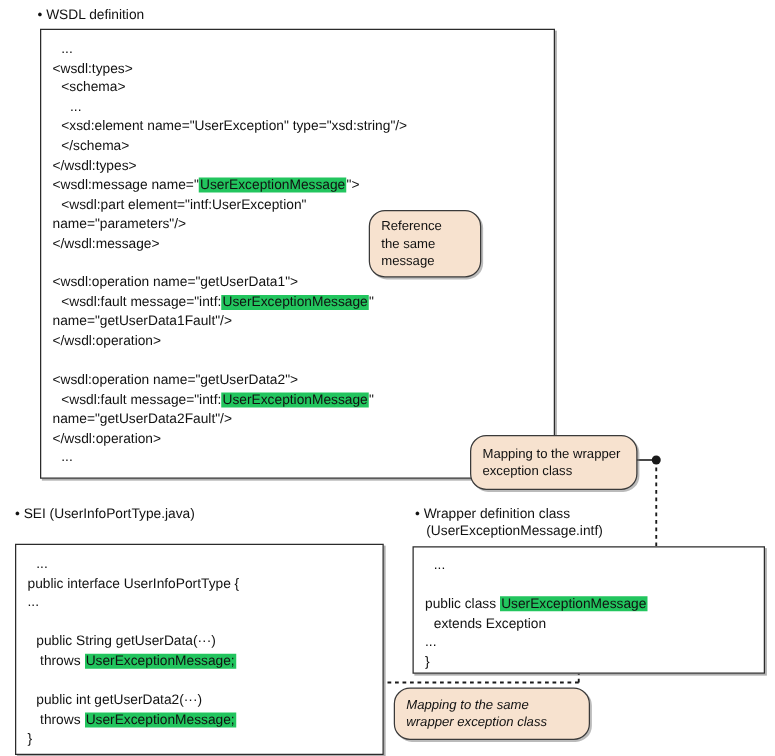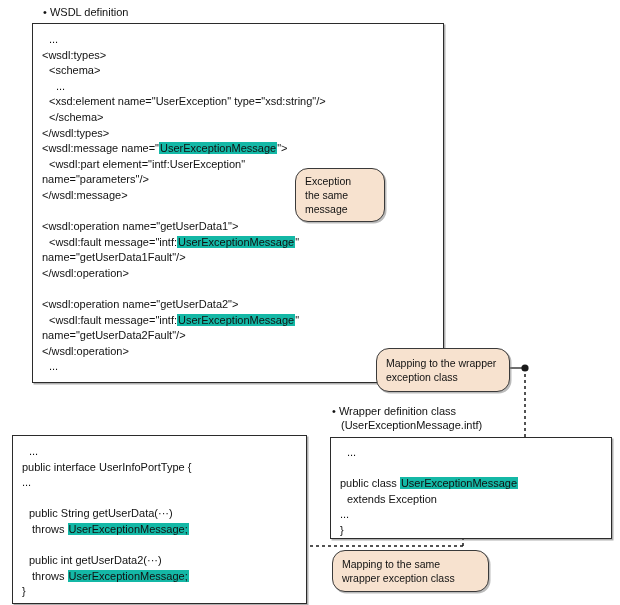--- a/index.html
+++ b/index.html
@@ -11,21 +11,21 @@
   
   .caption{position:absolute;font-size:11px;line-height:14px;color:#111;white-space:pre;}
 
   
   .panel{position:absolute;background:#fff;border:1.4px solid #2b2b2b;
          box-shadow:1.5px 1.5px 0 0 rgba(110,110,110,.55);}
 
   .code{position:absolute;font-size:11px;line-height:15.6px;color:#111;white-space:pre;}
 
   
-  .hl{background:#14b8a6;padding:0 1px;}
+  .hl{background:#22c55e;padding:0 1px;}
 
   
   .callout{position:absolute;background:#f7e2cf;border:1.4px solid #3a3a3a;
            border-radius:13px;box-shadow:1.5px 1.5px 0 0 rgba(120,120,120,.5);
            font-size:10.5px;line-height:14px;color:#111;
            display:flex;align-items:center;}
   .callout span{display:block;padding:0 9px;white-space:pre;}
 
   svg.wires{position:absolute;left:0;top:0;width:620px;height:605px;
             pointer-events:none;overflow:visible;}
@@ -81,47 +81,48 @@
     <g>
       <path d="M206,523 L262,523" stroke="#1a1a1a" stroke-width="1.5" stroke-dasharray="3,3" fill="none"></path>
       <path d="M206,569 L262,569" stroke="#1a1a1a" stroke-width="1.5" stroke-dasharray="3,3" fill="none"></path>
       <path d="M262,523 L262,569" stroke="#1a1a1a" stroke-width="1.5" stroke-dasharray="3,3" fill="none"></path>
       <path d="M262,546 L463,546" stroke="#1a1a1a" stroke-width="1.5" stroke-dasharray="3,3" fill="none"></path>
       <path d="M463,546 L463,487" stroke="#1a1a1a" stroke-width="1.5" stroke-dasharray="3,3" fill="none"></path>
       <polygon points="458,487 468,487 463,475" fill="#1a1a1a"></polygon>
     </g>
   </svg>
 
-  <div class="caption" style="left:30px;top:5px;margin-left:13px;">• WSDL definition</div>
+  <div class="caption" style="left:30px;top:5px;">• WSDL definition</div>
 
   <div class="panel" style="left:32px;top:23px;width:410px;height:358px;"></div>
 
   <div class="code" style="left:42px;top:32px;width:392px;"><div style="padding-left: 7px; white-space: pre; height: 15.6px;"><span>...</span></div><div style="padding-left: 0px; white-space: pre; height: 15.6px;"><span>&lt;wsdl:types&gt;</span></div><div style="padding-left: 7px; white-space: pre; height: 15.6px;"><span>&lt;schema&gt;</span></div><div style="padding-left: 14px; white-space: pre; height: 15.6px;"><span>...</span></div><div style="padding-left: 7px; white-space: pre; height: 15.6px;"><span>&lt;xsd:element name="UserException" type="xsd:string"/&gt;</span></div><div style="padding-left: 7px; white-space: pre; height: 15.6px;"><span>&lt;/schema&gt;</span></div><div style="padding-left: 0px; white-space: pre; height: 15.6px;"><span>&lt;/wsdl:types&gt;</span></div><div style="padding-left: 0px; white-space: pre; height: 15.6px;"><span>&lt;wsdl:message name="</span><span class="hl">UserExceptionMessage</span><span>"&gt;</span></div><div style="padding-left: 7px; white-space: pre; height: 15.6px;"><span>&lt;wsdl:part element="intf:UserException"</span></div><div style="padding-left: 0px; white-space: pre; height: 15.6px;"><span>name="parameters"/&gt;</span></div><div style="padding-left: 0px; white-space: pre; height: 15.6px;"><span>&lt;/wsdl:message&gt;</span></div><div style="padding-left: 0px; white-space: pre; height: 15.6px;"><span> </span></div><div style="padding-left: 0px; white-space: pre; height: 15.6px;"><span>&lt;wsdl:operation name="getUserData1"&gt;</span></div><div style="padding-left: 7px; white-space: pre; height: 15.6px;"><span>&lt;wsdl:fault message="intf:</span><span class="hl">UserExceptionMessage</span><span>"</span></div><div style="padding-left: 0px; white-space: pre; height: 15.6px;"><span>name="getUserData1Fault"/&gt;</span></div><div style="padding-left: 0px; white-space: pre; height: 15.6px;"><span>&lt;/wsdl:operation&gt;</span></div><div style="padding-left: 0px; white-space: pre; height: 15.6px;"><span> </span></div><div style="padding-left: 0px; white-space: pre; height: 15.6px;"><span>&lt;wsdl:operation name="getUserData2"&gt;</span></div><div style="padding-left: 7px; white-space: pre; height: 15.6px;"><span>&lt;wsdl:fault message="intf:</span><span class="hl">UserExceptionMessage</span><span>"</span></div><div style="padding-left: 0px; white-space: pre; height: 15.6px;"><span>name="getUserData2Fault"/&gt;</span></div><div style="padding-left: 0px; white-space: pre; height: 15.6px;"><span>&lt;/wsdl:operation&gt;</span></div><div style="padding-left: 7px; white-space: pre; height: 15.6px;"><span>...</span></div></div>
 
   <div class="callout" style="left:295px;top:168px;width:88px;height:52px;">
-    <span style="white-space: pre;">Exception
+    <span style="white-space: pre;">Reference
 the same
 message</span>
   </div>
 
   <div class="callout" style="left:376px;top:348px;width:132px;height:42px;">
     <span style="white-space: pre;">Mapping to the wrapper
 exception class</span>
   </div>
 
+  <div class="caption" style="left:12px;top:404px;">• SEI (UserInfoPortType.java)</div>
 
   <div class="panel" style="left:12px;top:435px;width:293px;height:167px;"></div>
 
   <div class="code" style="left:22px;top:444px;width:278px;"><div style="padding-left: 7px; white-space: pre; height: 15.6px;"><span>...</span></div><div style="padding-left: 0px; white-space: pre; height: 15.6px;"><span>public interface UserInfoPortType {</span></div><div style="padding-left: 0px; white-space: pre; height: 15.6px;"><span>...</span></div><div style="padding-left: 0px; white-space: pre; height: 15.6px;"><span> </span></div><div style="padding-left: 7px; white-space: pre; height: 15.6px;"><span>public String getUserData(···)</span></div><div style="padding-left: 7px; white-space: pre; height: 15.6px;"><span> throws </span><span class="hl">UserExceptionMessage;</span></div><div style="padding-left: 0px; white-space: pre; height: 15.6px;"><span> </span></div><div style="padding-left: 7px; white-space: pre; height: 15.6px;"><span>public int getUserData2(···)</span></div><div style="padding-left: 7px; white-space: pre; height: 15.6px;"><span> throws </span><span class="hl">UserExceptionMessage;</span></div><div style="padding-left: 0px; white-space: pre; height: 15.6px;"><span>}</span></div></div>
 
   <div class="caption" style="left:332px;top:404px;">• Wrapper definition class</div>
   <div class="caption" style="left:341px;top:418px;">(UserExceptionMessage.intf)</div>
 
   <div class="panel" style="left:330px;top:437px;width:280px;height:100px;"></div>
 
   <div class="code" style="left:340px;top:445px;width:264px;"><div style="padding-left: 7px; white-space: pre; height: 15.6px;"><span>...</span></div><div style="padding-left: 0px; white-space: pre; height: 15.6px;"><span> </span></div><div style="padding-left: 0px; white-space: pre; height: 15.6px;"><span>public class </span><span class="hl">UserExceptionMessage</span></div><div style="padding-left: 7px; white-space: pre; height: 15.6px;"><span>extends Exception</span></div><div style="padding-left: 0px; white-space: pre; height: 15.6px;"><span>...</span></div><div style="padding-left: 0px; white-space: pre; height: 15.6px;"><span>}</span></div></div>
 
-  <div class="callout" style="left:332px;top:550px;width:155px;height:40px;">
+  <div class="callout" style="left:315px;top:550px;width:155px;height:40px;font-style:italic;">
     <span style="white-space: pre;">Mapping to the same
 wrapper exception class</span>
   </div>
 
 </div>
 
 </body></html>

